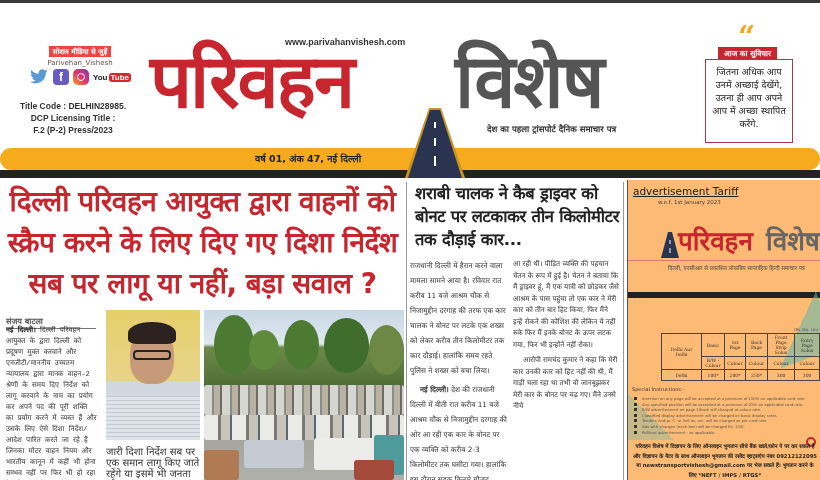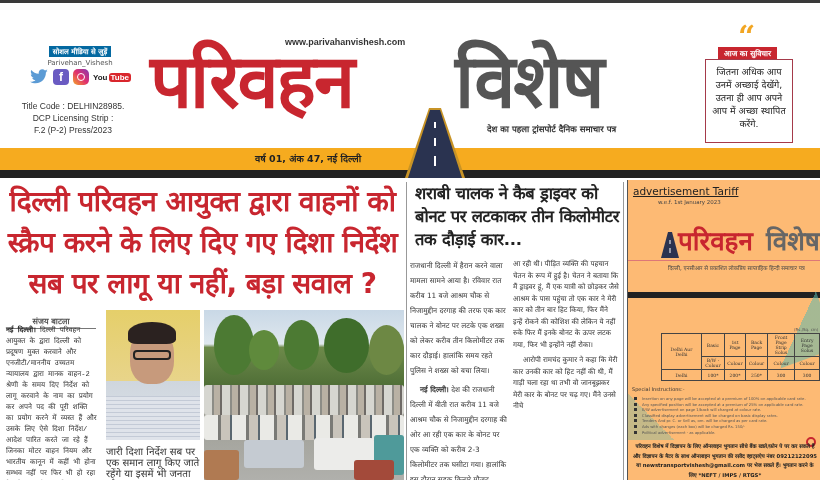--- a/index.html
+++ b/index.html
@@ -1,48 +1,48 @@
 <!DOCTYPE html>
 <html><head>
 <meta charset="utf-8">
 <style>
 *{margin:0;padding:0;box-sizing:border-box;}
 html,body{width:820px;height:480px;overflow:hidden;background:#fff;}
 body{font-family:"DejaVu Sans",sans-serif;position:relative;}
 .topstrip{position:absolute;left:0;top:0;width:820px;height:3px;background:#3a3a3a;}
 
 .social{position:absolute;left:20px;top:39px;width:120px;text-align:center;}
-.social .tag{display:inline-block;background:#0369a1;color:#fff;font-size:7px;padding:1px 4px;font-weight:bold;}
+.social .tag{display:inline-block;background:#ef4444;color:#fff;font-size:7px;padding:1px 4px;font-weight:bold;}
 .social .handle{font-size:7px;color:#555;margin-top:1px;}
 .social .icons{display:flex;justify-content:center;align-items:center;gap:4px;margin-top:2px;}
 .ico-tw{width:20px;height:16px;}
 .ico-fb{width:16px;height:16px;background:#6a5bc2;border-radius:4px;color:#fff;font-weight:bold;font-size:12px;display:flex;align-items:center;justify-content:center;font-family:"Liberation Sans",sans-serif;}
 .ico-ig{width:16px;height:16px;border-radius:5px;background:linear-gradient(45deg,#f4a629,#e1306c,#833ab4);position:relative;}
 .ico-ig::after{content:"";position:absolute;left:4px;top:4px;width:6px;height:6px;border:1.5px solid #fff;border-radius:50%;}
 .ico-yt{font-size:8px;font-weight:bold;color:#222;font-family:"Liberation Sans",sans-serif;}
 .ico-yt span{background:#d9262c;color:#fff;border-radius:3px;padding:0 2px;margin-left:1px;}
-.titlecode{position:absolute;left:8px;top:100px;width:130px;text-align:center;font-size:8.5px;font-weight:normal;color:#333;line-height:12px;font-family:"Liberation Sans",sans-serif;}
+.titlecode{position:absolute;left:8px;top:100px;width:130px;text-align:center;font-size:8.5px;font-weight:bold;color:#333;line-height:12px;font-family:"Liberation Sans",sans-serif;}
 
 .url{position:absolute;left:285px;top:37px;font-size:9px;font-weight:bold;color:#333;font-family:"Liberation Sans",sans-serif;}
 .logo-red{position:absolute;left:150px;top:26px;font-size:74px;font-weight:bold;color:#c8262f;line-height:110px;letter-spacing:-2px;font-family:"DejaVu Sans",sans-serif;}
 .logo-grey{position:absolute;left:455px;top:26px;font-size:74px;font-weight:bold;color:#555;line-height:110px;letter-spacing:-2px;font-family:"DejaVu Sans",sans-serif;}
 .tagline{position:absolute;left:487px;top:123px;font-size:8.5px;font-weight:bold;color:#333;}
 
 .quote-mark{position:absolute;left:738px;top:22px;font-size:30px;color:#f2a623;font-weight:bold;line-height:30px;font-family:"DejaVu Serif",serif;}
 .quote-tag{position:absolute;left:718px;top:47px;background:#c8262f;color:#fff;font-size:7.5px;padding:1px 6px;font-weight:bold;}
 .quote-box{position:absolute;left:705px;top:59px;width:88px;height:84px;border:1.5px solid #a53a4a;padding:5px 4px;text-align:center;font-size:9.3px;line-height:13px;color:#222;}
 
-.band{position:absolute;left:0;top:148px;width:820px;height:22px;background:#f6ab1f;}
+.band{position:absolute;left:0;top:148px;width:820px;height:22px;background:#f6ab1f;border-radius:11px;}
 .band .left{position:absolute;left:255px;top:4px;font-size:9.5px;font-weight:bold;color:#222;}
 .band .right{position:absolute;left:482px;top:4px;font-size:9.5px;font-weight:bold;color:#222;}
 .darkband{position:absolute;left:0;top:170px;width:820px;height:8px;background:#222;}
 .road{position:absolute;left:405px;top:108px;width:60px;height:70px;}
 
 .main-head{position:absolute;left:5px;top:181px;width:395px;text-align:center;color:#c8262f;font-size:28px;font-weight:bold;line-height:41px;letter-spacing:-0.5px;}
-.byline{position:absolute;left:6px;top:315px;width:90px;text-align:center;font-size:8px;font-weight:bold;color:#555;border-bottom:1px solid #777;padding-bottom:2px;}
+.byline{position:absolute;left:6px;top:315px;width:90px;text-align:left;font-size:8px;font-weight:bold;color:#555;border-bottom:1px solid #777;padding-bottom:2px;}
 .col1{position:absolute;left:6px;top:325px;width:92px;font-size:7.1px;line-height:11px;color:#333;font-family:Liberation Mono, monospace;}
 .col1 b{color:#222;}
 .photo-person{position:absolute;left:106px;top:310px;width:94px;height:130px;background:linear-gradient(#e5cf6a 0%,#e8d48a 55%,#cfd6de 55%,#dfe4ea 100%);overflow:hidden;}
 .photo-person .face{position:absolute;left:24px;top:18px;width:44px;height:56px;background:#c79a7c;border-radius:45% 45% 40% 40%;}
 .photo-person .hair{position:absolute;left:22px;top:12px;width:48px;height:22px;background:#2b2220;border-radius:50% 50% 20% 20%;}
 .photo-person .glasses{position:absolute;left:27px;top:40px;width:38px;height:10px;border:2px solid #222;border-radius:4px;}
 .photo-person .shirt{position:absolute;left:0;top:86px;width:94px;height:44px;background:repeating-linear-gradient(0deg,#dfe3ea 0,#dfe3ea 3px,#c3cad6 3px,#c3cad6 4px),#dfe3ea;}
 .caption{position:absolute;left:106px;top:446px;width:96px;font-size:10px;line-height:11px;color:#333;}
 .photo-scrap{position:absolute;left:204px;top:310px;width:200px;height:170px;overflow:hidden;background:linear-gradient(#c9d8e6 0%,#dfe8ee 20%,#6d8a4a 22%,#4f6e36 45%,#9a9a90 50%,#b0b0ac 100%);}
 .photo-scrap .tree{position:absolute;border-radius:50%;background:#4c7a33;}
@@ -86,21 +86,21 @@
     <svg class="ico-tw" viewBox="0 0 24 20">
         <path d="M23 2.5c-.8.4-1.7.6-2.6.7.9-.6 1.6-1.4 2-2.5-.9.5-1.9.9-2.9 1.1C18.6.9 17.4.3 16.1.3c-2.5 0-4.5 2-4.5 4.5 0 .4 0 .7.1 1C7.9 5.6 4.6 3.8 2.4 1.1c-.4.7-.6 1.4-.6 2.3 0 1.6.8 2.9 2 3.7-.7 0-1.4-.2-2-.6 0 2.2 1.6 4 3.6 4.4-.4.1-.8.2-1.2.2-.3 0-.6 0-.8-.1.6 1.8 2.2 3.1 4.2 3.1-1.5 1.2-3.5 1.9-5.6 1.9-.4 0-.7 0-1.1-.1 2 1.3 4.4 2 6.9 2 8.3 0 12.8-6.9 12.8-12.8v-.6c.9-.6 1.7-1.4 2.3-2.3z" fill="#5b9bd5"></path>
       </svg>
     <div class="ico-fb">f</div>
     <div class="ico-ig"></div>
     <div class="ico-yt"><b>You</b><span>Tube</span></div>
   </div>
 </div>
 <div class="titlecode">
   <div>Title Code : DELHIN28985.</div>
-  <div>DCP Licensing Strip :</div>
+  <div>DCP Licensing Title :</div>
   <div>F.2 (P-2) Press/2023</div>
 </div>
 
 <div class="logo-red">परिवहन</div>
 <div class="logo-grey">विशेष</div>
 <div class="url">www.parivahanvishesh.com</div>
 <div class="tagline">देश का पहला ट्रांसपोर्ट दैनिक समाचार पत्र</div>
 
 <div class="quote-mark">“</div>
 <div class="quote-tag">आज का सुविचार</div>

